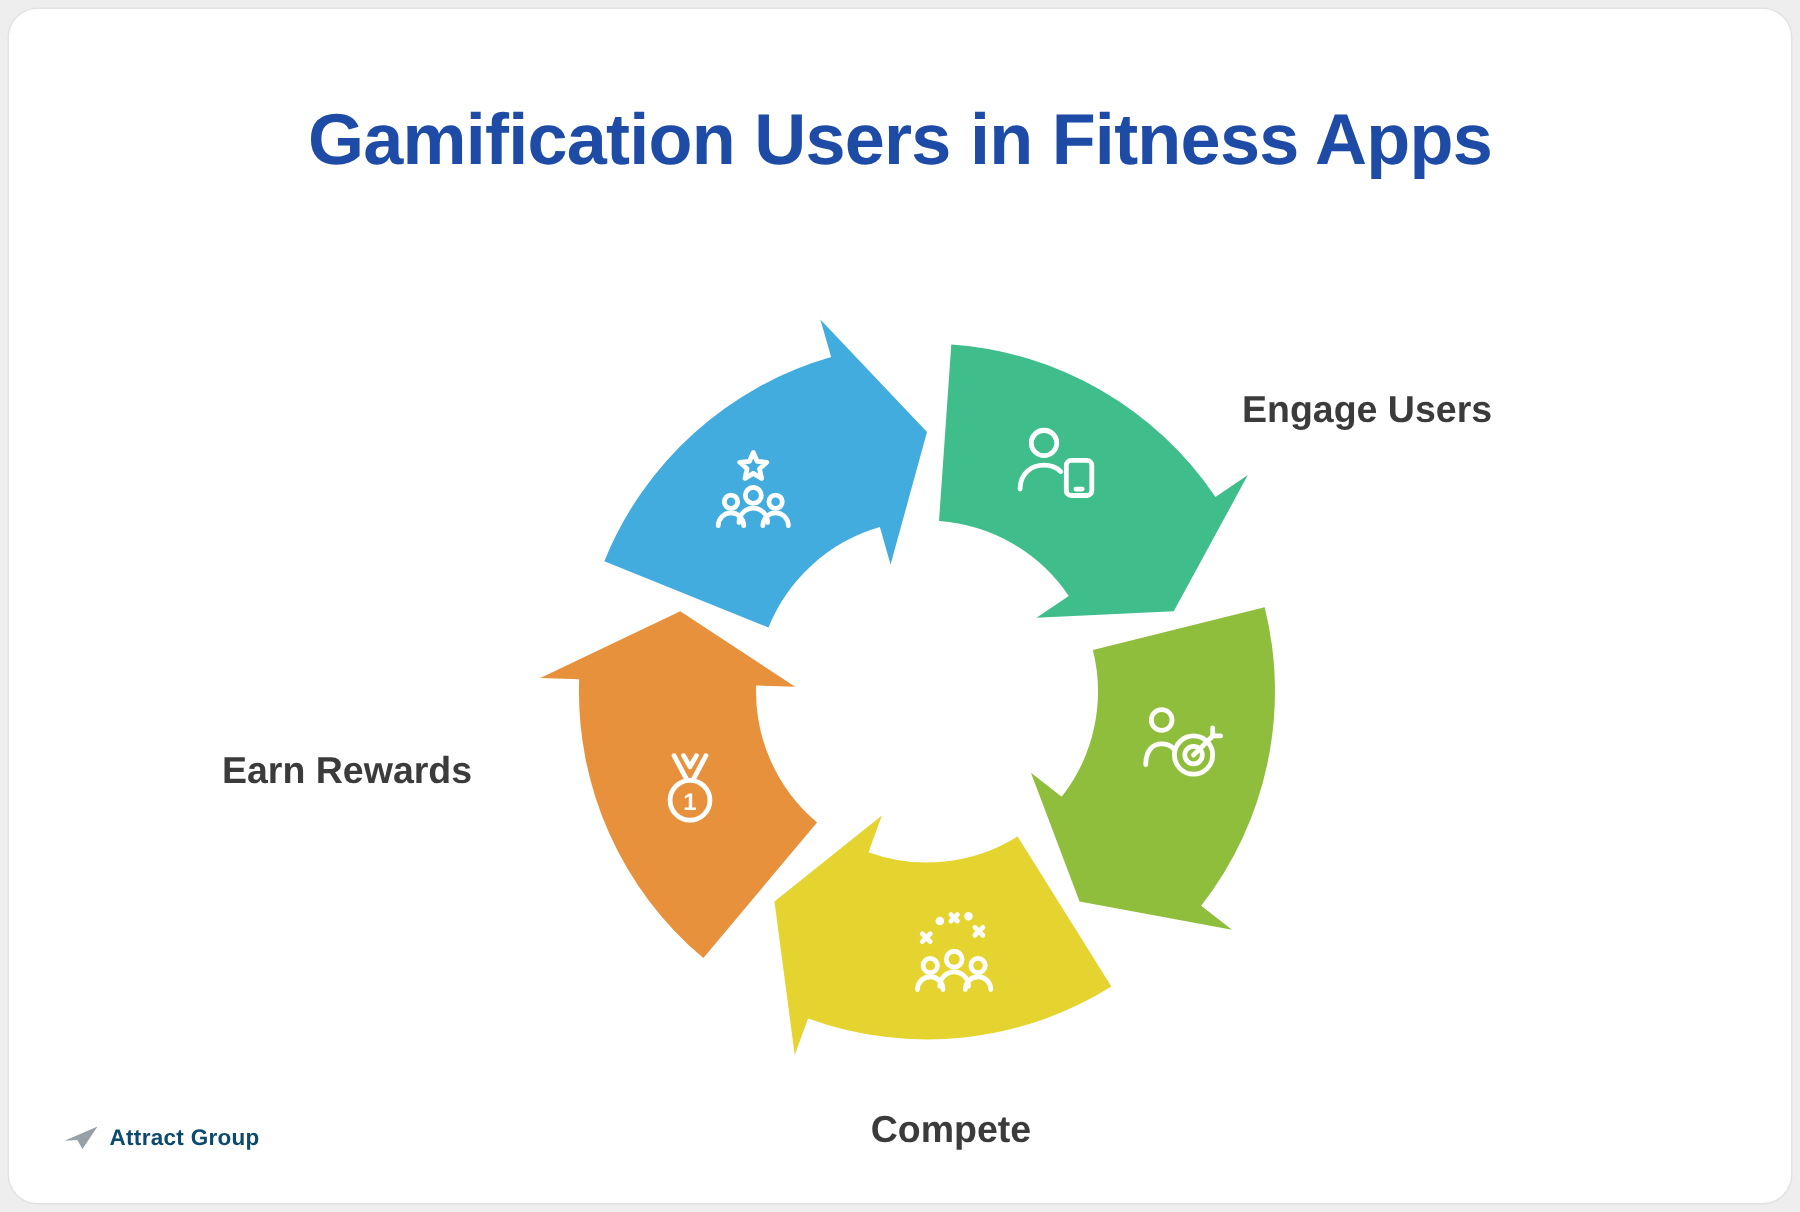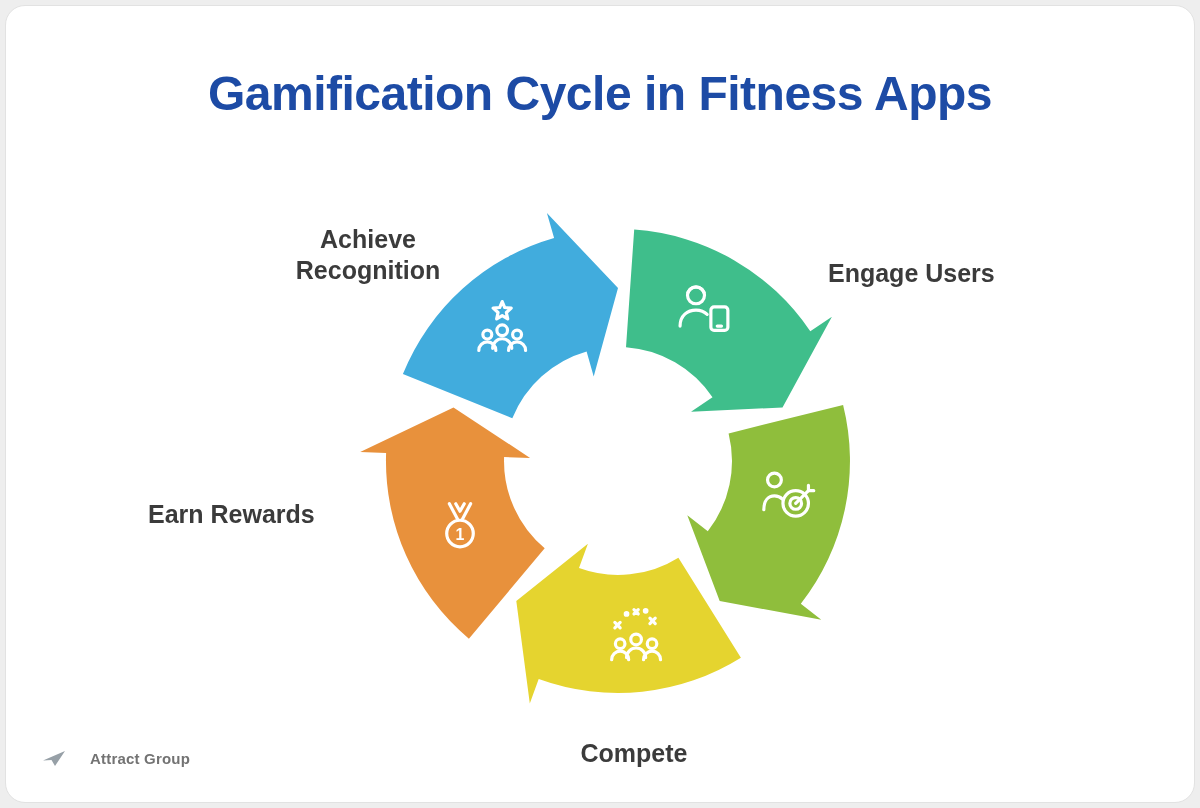--- a/index.html
+++ b/index.html
@@ -46,33 +46,33 @@
   .lbl-achieve { left: 252px; top: 218px; width: 220px; text-align: center; }
   .lbl-engage  { left: 822px; top: 252px; width: 260px; text-align: left; }
   .lbl-goals   { left: 898px; top: 493px; width: 240px; text-align: left; }
   .lbl-compete { left: 518px; top: 732px; width: 220px; text-align: center; }
   .lbl-rewards { left: 142px; top: 493px; width: 220px; text-align: left; }
   .brand {
     position: absolute;
     left: 36px; top: 744px;
     display: flex;
     align-items: center;
-    gap: 24px;
-    color: #737373;
+    gap: 7px;
+    color: #0c4a6e;
     font-size: 15px;
     font-weight: 600;
     letter-spacing: 0.2px;
   }
 </style>
 </head>
 <body>
 
 <div class="card">
 
-  <h1 class="title">Gamification Cycle in Fitness Apps</h1>
+  <h1 class="title">Gamification Users in Fitness Apps</h1>
 
   <svg class="diagram-svg" viewBox="0 0 1200 808" aria-hidden="true">
     <defs>
       <symbol id="icon-star-people-icon" viewBox="0 0 64 64">
         <g fill="none" stroke="#ffffff" stroke-width="3" stroke-linecap="round" stroke-linejoin="round">
           <polygon points="32,3 34.4,8.6 40.5,9.2 35.9,13.3 37.2,19.3 32,16.2 26.8,19.3 28.1,13.3 23.5,9.2 29.6,8.6"></polygon>
           <circle cx="18" cy="34" r="4.2"></circle>
           <path d="M10 49 a8 8 0 0 1 16 0"></path>
           <circle cx="46" cy="34" r="4.2"></circle>
           <path d="M38 49 a8 8 0 0 1 16 0"></path>
@@ -131,21 +131,20 @@
         <use href="#icon-person-tablet-icon" xlink:href="#icon-person-tablet-icon" x="664.5" y="271.2" width="68" height="68"></use>
         <path d="M837.1 398.9 A232 232 0 0 1 794.8 597.8 L815.3 613.8 L713.7 595.0 L681.3 509.2 L701.8 525.2 A114 114 0 0 0 722.6 427.4 Z" fill="#8FBE3C"></path>
         <use href="#icon-person-target-icon" xlink:href="#icon-person-target-icon" x="747.2" y="457.0" width="68" height="68"></use>
         <path d="M734.9 651.7 A232 232 0 0 1 532.7 673.0 L523.8 697.4 L510.3 595.0 L581.9 537.7 L573.0 562.1 A114 114 0 0 0 672.4 551.7 Z" fill="#E5D42F"></path>
         <use href="#icon-celebrate-icon" xlink:href="#icon-celebrate-icon" x="596.1" y="593.1" width="68" height="68"></use>
         <path d="M462.9 632.7 A232 232 0 0 1 380.1 446.9 L354.2 446.0 L447.5 401.5 L524.1 451.9 L498.1 451.0 A114 114 0 0 0 538.7 542.3 Z" fill="#E8913C"></path>
         <use href="#icon-medal-icon" xlink:href="#icon-medal-icon" x="420.0" y="491.4" width="68" height="68"></use>
       </g>
   </svg>
 
-  <div class="seg-label lbl-achieve">Achieve Recognition</div>
   <div class="seg-label lbl-engage">Engage Users</div>
   <div class="seg-label lbl-compete">Compete</div>
   <div class="seg-label lbl-rewards">Earn Rewards</div>
 
   <div class="brand">
     <svg width="24" height="17" viewBox="0 0 24 17">
       <path d="M1 10.5 L23 1 L13 16 L9.5 10 Z" fill="#97a0a7"></path>
     </svg>
     <span>Attract Group</span>
   </div>

